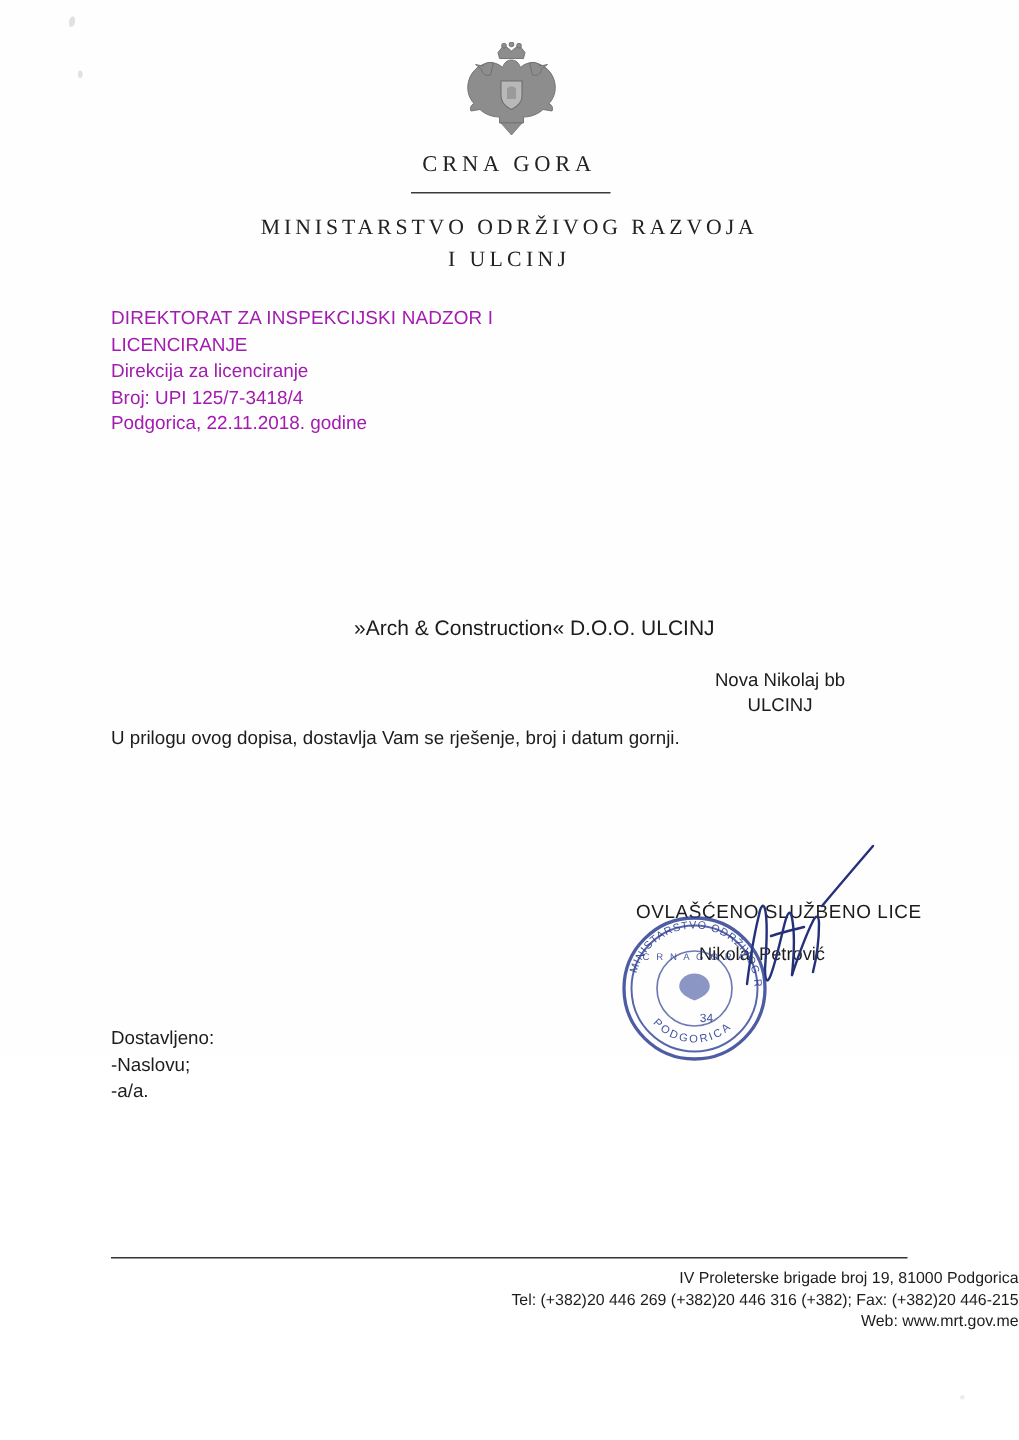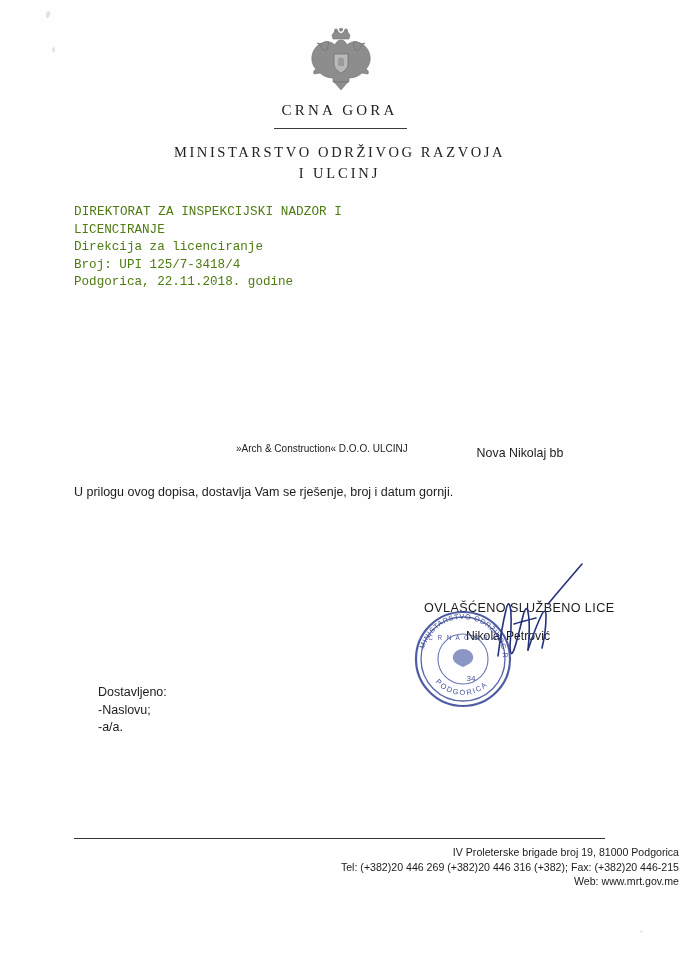--- a/index.html
+++ b/index.html
@@ -75,33 +75,31 @@
   }
   .ministry .l2 { letter-spacing: 2.9px; }
 
   
   .leftblock {
     position: absolute;
     left: 74px;
     top: 204px;
     font-size: 12.6px;
     line-height: 17.6px;
-    color: #4d7c0f;
-    font-family: Liberation Mono, monospace;
+    color: #a21caf;
   }
   .leftblock .ln1 { letter-spacing: .1px; }
 
   
   .addressee {
     position: absolute;
     left: 236px;
     top: 410px;
-    font-size: 10px;
-    color: #1c1c1c;
-    margin-top: 33px;
+    font-size: 14px;
+    color: #1c1c1c;
   }
   .addr-right {
     position: absolute;
     left: 420px;
     top: 445px;
     width: 200px;
     text-align: center;
     font-size: 12.4px;
     line-height: 16.5px;
     color: #1c1c1c;
@@ -153,21 +151,20 @@
   .stamp svg { display:block; }
 
   
   .deliver {
     position: absolute;
     left: 74px;
     top: 684px;
     font-size: 12.5px;
     line-height: 17.5px;
     color: #1c1c1c;
-    margin-left: 24px;
   }
 
   
   .hr-foot {
     position: absolute;
     left: 74px;
     top: 838px;
     width: 531px;
     height: 1px;
     background: #333;
@@ -230,20 +227,21 @@
     <div class="ln1">DIREKTORAT ZA  INSPEKCIJSKI NADZOR I</div>
     <div>LICENCIRANJE</div>
     <div>Direkcija za licenciranje</div>
     <div>Broj: UPI 125/7-3418/4</div>
     <div>Podgorica, 22.11.2018. godine</div>
   </div>
 
   <div class="addressee">»Arch &amp; Construction« D.O.O. ULCINJ</div>
   <div class="addr-right">
     <div>Nova Nikolaj bb</div>
+    <div>ULCINJ</div>
   </div>
 
   <div class="body-text">U prilogu ovog dopisa, dostavlja Vam se rješenje, broj i datum gornji.</div>
 
   <div class="sign-title">OVLAŠĆENO SLUŽBENO LICE</div>
   <div class="sign-name">Nikolaj Petrović</div>
 
   <div class="pen-stroke">
     <svg width="130" height="110" viewBox="0 0 130 110" xmlns="http://www.w3.org/2000/svg">
       <g fill="none" stroke="#24317a" stroke-width="1.6" stroke-linecap="round">

